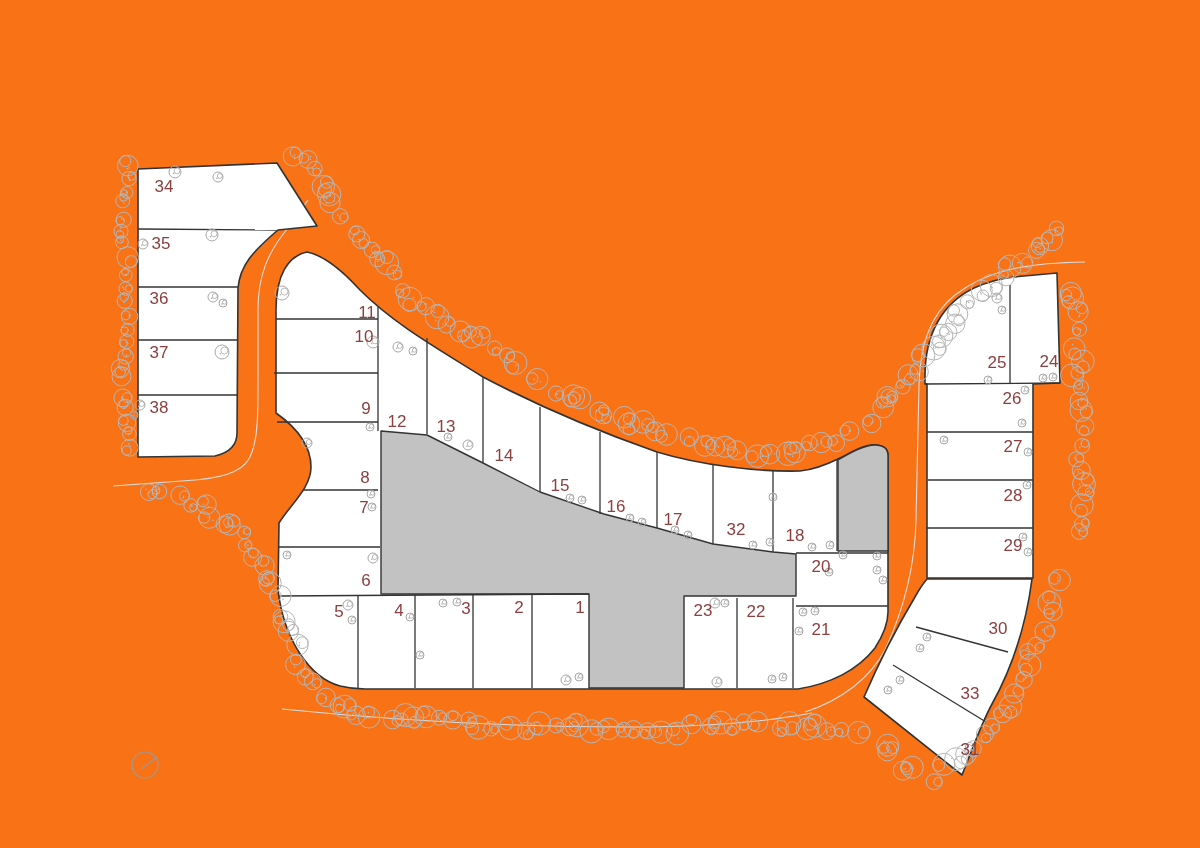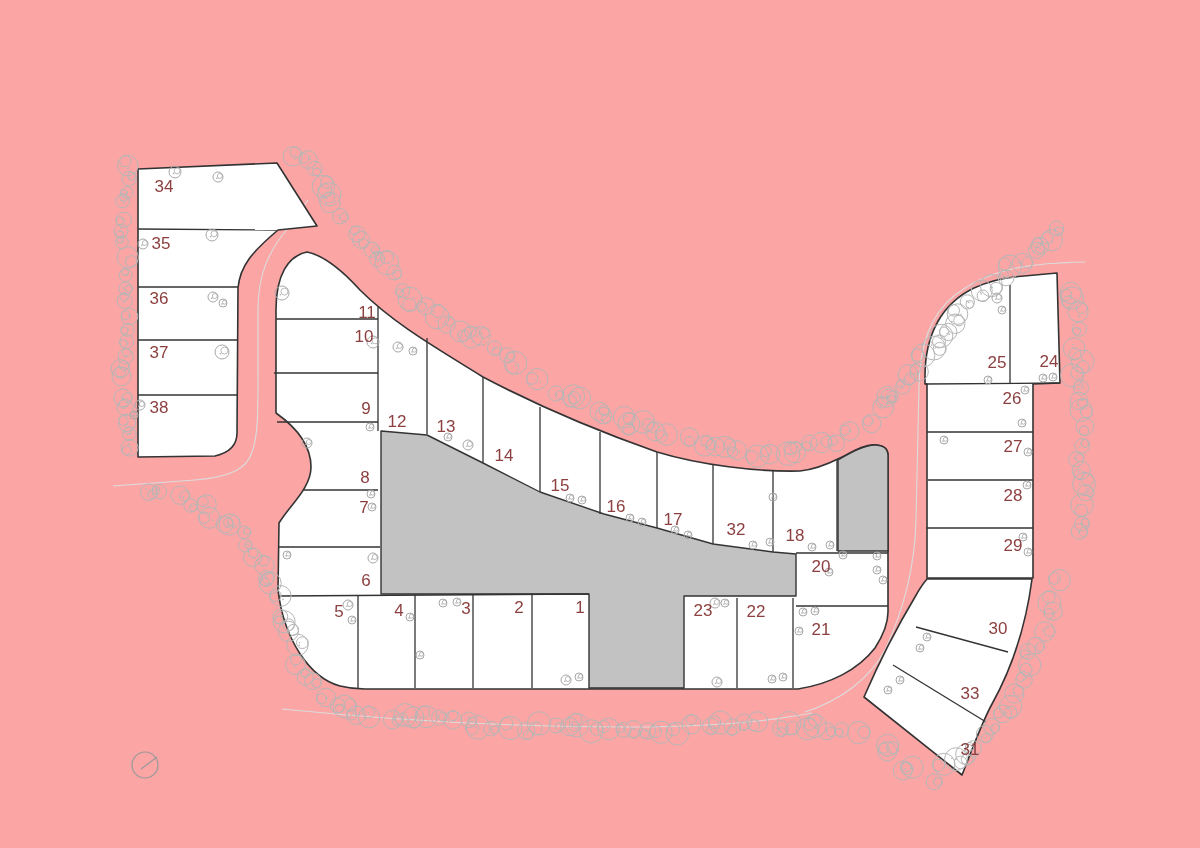--- a/index.html
+++ b/index.html
@@ -1,17 +1,17 @@
 <!DOCTYPE html>
 <html><head>
 <meta charset="utf-8">
 <style>
   html,body{margin:0;padding:0;background:#ffffff;}
   body{font-family:"Liberation Sans", sans-serif;}
-  .canvas{position:relative;width:1200px;height:848px;background:#fca5a5;overflow:hidden;}
+  .canvas{position:relative;width:1200px;height:848px;background:#f97316;overflow:hidden;}
   svg{display:block;}
   text.lot-label{font-family:"Liberation Sans", sans-serif;font-size:17px;}
 </style>
 </head>
 <body>
 
 <div class="canvas">
 <svg width="1200" height="848" viewBox="0 0 1200 848">
 
   <g id="faint-roads" fill="none" stroke-width="1.1" stroke="#dcdcdc">

